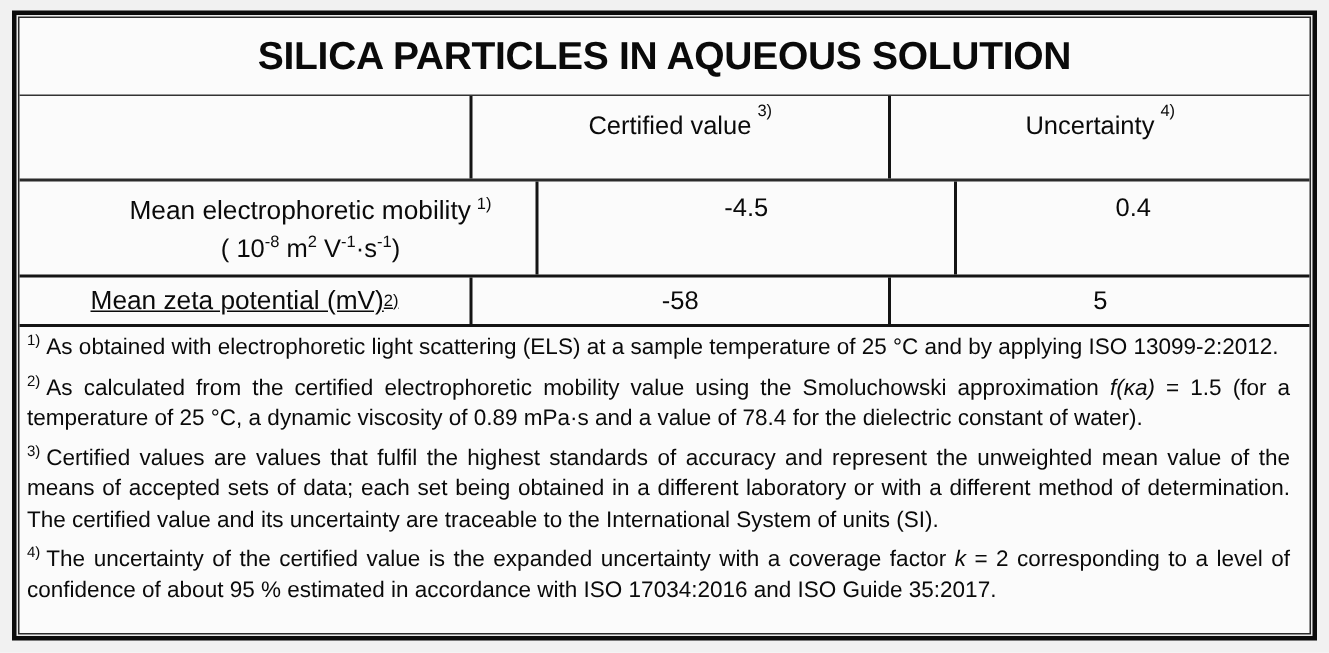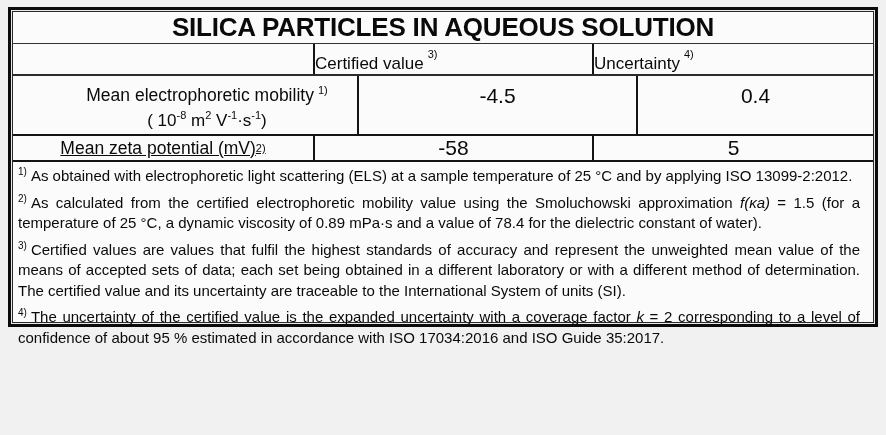--- a/index.html
+++ b/index.html
@@ -6,21 +6,21 @@
   html, body {
     width: 886px; height: 435px;
     background: #f1f1f1;
     font-family: "Liberation Sans", sans-serif;
     color: #0a0a0a;
     overflow: hidden;
   }
   .frame {
     position: absolute;
     left: 8px; top: 7px;
-    width: 870px; height: 320px;
+    width: 870px; height: 420px;
     border: 3px solid #0b0b0b;
     padding: 1px;
     background: #e9e9e9;
   }
   .inner {
     width: 100%; height: 100%;
     border: 1px solid #2a2a2a;
     background: #fbfbfb;
     display: flex;
     flex-direction: column;
@@ -42,21 +42,21 @@
     display: grid;
     grid-template-columns: 300px 279px 1fr;
   }
   .grid > .cell + .cell { border-left: 2px solid #141414; }
   .header-row {
     height: 57px;
     border-bottom: 2px solid #2b2b2b;
   }
   .header-row .cell {
     display: flex;
-    justify-content: flex-start;
+    justify-content: center;
     padding-top: 10px;
     font-size: 17px;
   }
   .row-1 {
     height: 64px;
     border-bottom: 2px solid #141414;
     padding-left: 44px;
   }
   .row-1 .value-cell { padding-top: 8px; }
   .row-2 {
@@ -66,21 +66,21 @@
   .row-2 .cell { align-items: center; display: flex; justify-content: center; }
   .label-cell {
     text-align: center;
     font-size: 17.5px;
     padding-top: 6px;
     line-height: 26px;
   }
   .row-2 .label-cell { padding-top: 0; line-height: normal; text-decoration: underline; }
   .value-cell {
     text-align: center;
-    font-size: 21px;
+    font-size: 17px;
     display: flex;
     justify-content: center;
   }
   sup {
     font-size: 11px;
     line-height: 0;
     vertical-align: super;
   }
   sup.gap { margin-left: 4px; }
   .unit-line { font-size: 17px; }

